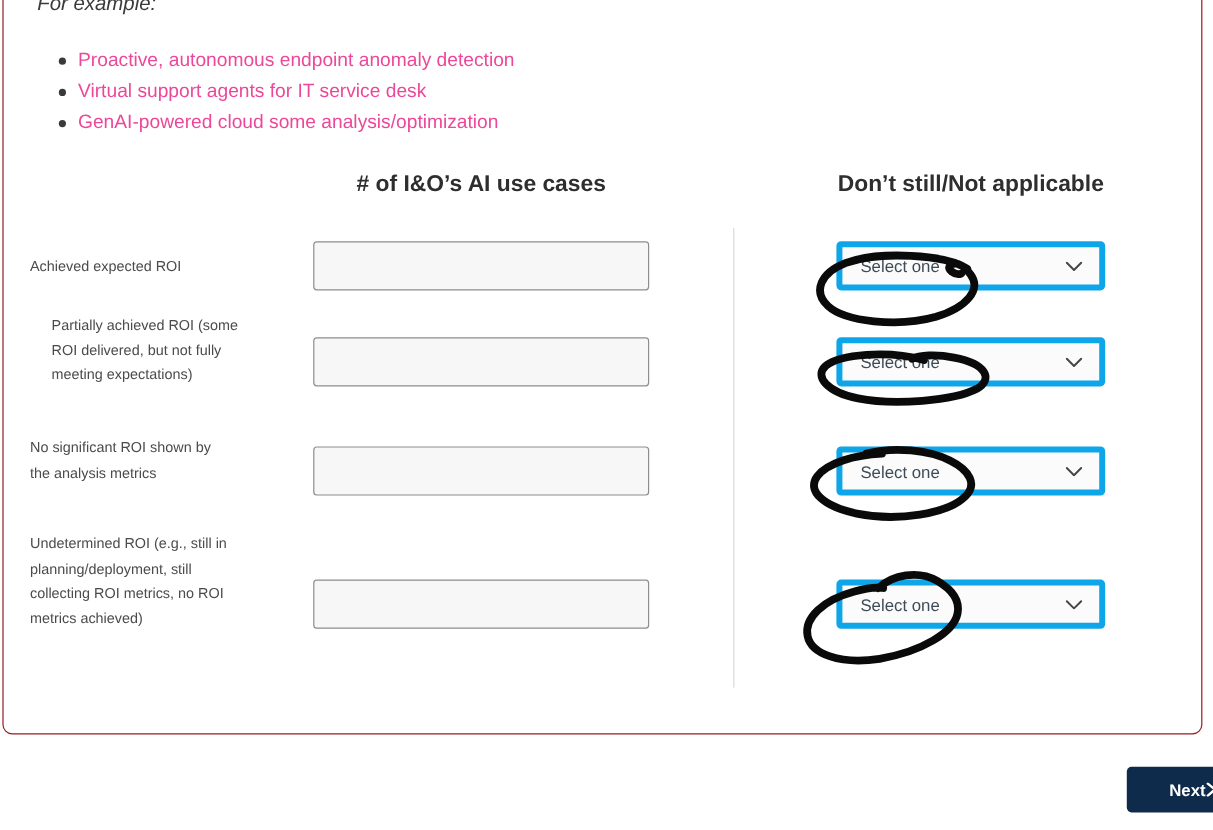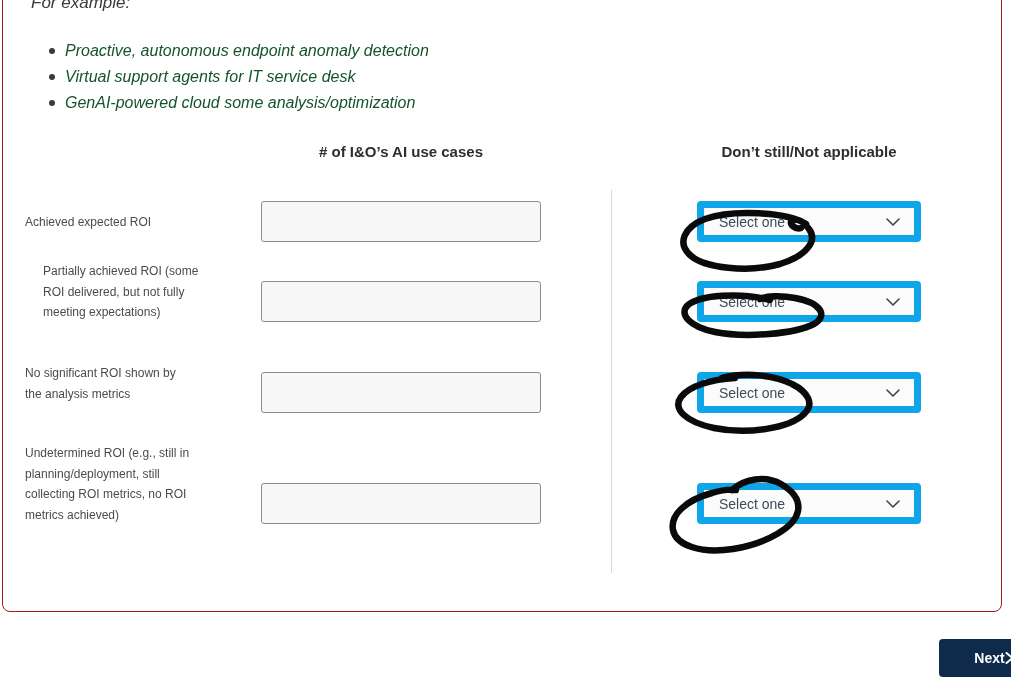--- a/index.html
+++ b/index.html
@@ -25,37 +25,36 @@
     font-size: 17px;
     color: #3a3a3a;
   }
   .bullet-list {
     position: absolute;
     left: 62px; top: 53px;
     list-style: none;
   }
   .bullet-list li {
     position: relative;
-    font-style: italic;
     font-size: 16px;
-    color: #14532d;
+    color: #ec4899;
     line-height: 26px;
   }
   .bullet-list li::before {
     content: "";
     position: absolute;
     left: -16px; top: 10px;
     width: 6px; height: 6px;
     border-radius: 50%;
     background: #3a3a3a;
   }
   .col-header {
     position: absolute;
     top: 158px;
-    font-size: 15px;
+    font-size: 19px;
     font-weight: 700;
     color: #2e2e2e;
     text-align: center;
   }
   .col-header.col1 { left: 256px; width: 284px; }
   .col-header.col2 { left: 694px; width: 224px; }
   .divider {
     position: absolute;
     left: 608px; top: 205px;
     width: 1px; height: 383px;
@@ -86,21 +85,21 @@
   }
   .num-input.r1 { top: 216px; }
   .num-input.r2 { top: 296px; }
   .num-input.r3 { top: 387px; }
   .num-input.r4 { top: 498px; }
   .select-box {
     position: absolute;
     left: 694px;
     width: 224px; height: 41px;
     background: #fbfbfb;
-    border: 7px solid #0ea5e9;
+    border: 5px solid #0ea5e9;
     border-radius: 4px;
     display: flex;
     align-items: center;
     justify-content: space-between;
     padding: 0 14px 0 15px;
     cursor: pointer;
   }
   .select-box.r1 { top: 216px; }
   .select-box.r2 { top: 296px; }
   .select-box.r3 { top: 387px; }

